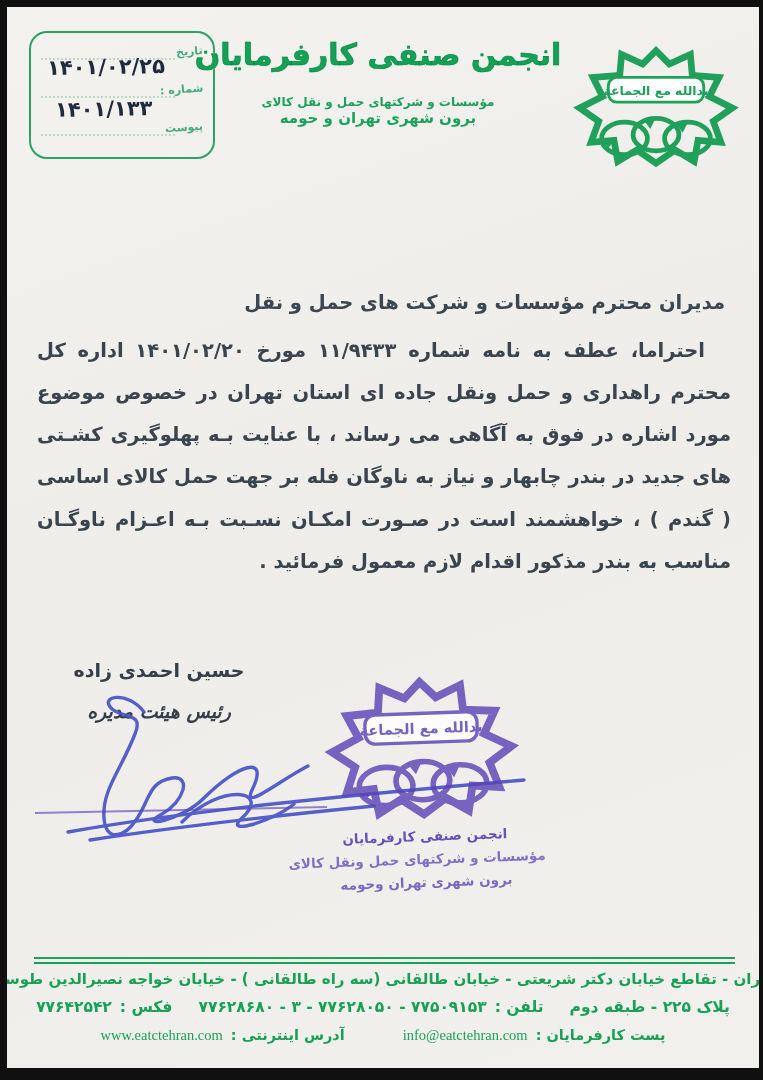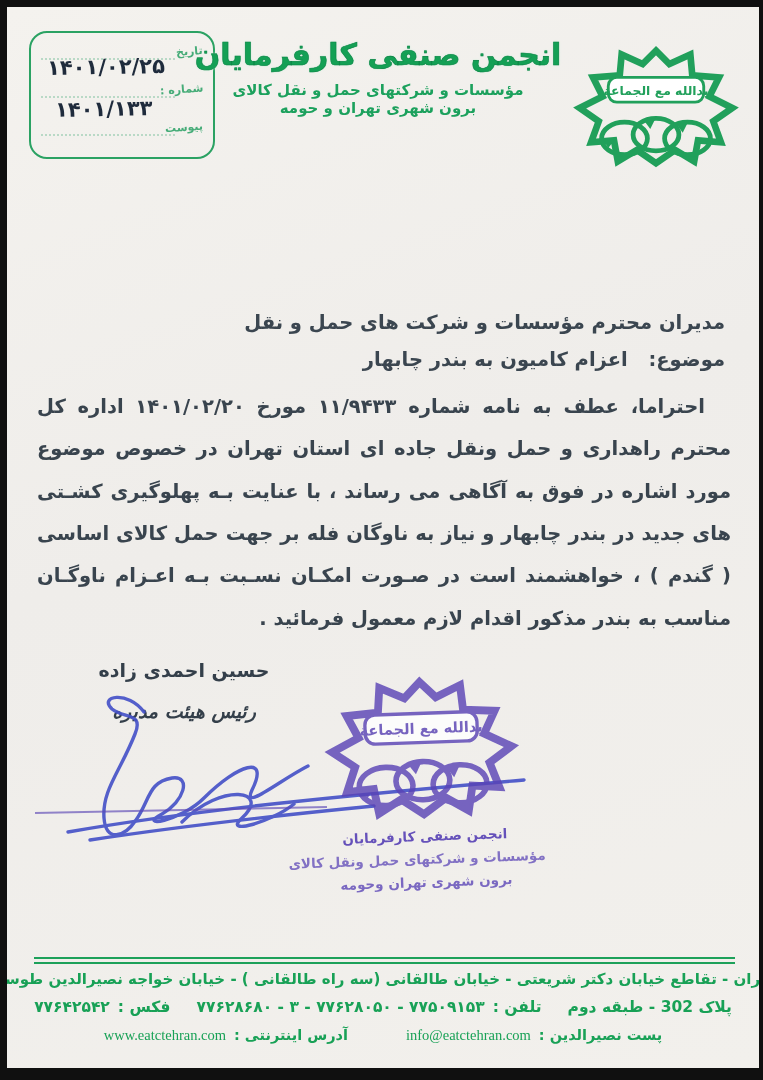--- a/index.html
+++ b/index.html
@@ -28,39 +28,39 @@
     letter-spacing:1px;white-space:nowrap;transform:rotate(-1deg);
   }
   .title-block{
     position:absolute;left:165px;right:175px;top:30px;text-align:center;color:#17a158;
   }
   .org-title{
     font-size:30px;font-weight:800;letter-spacing:1px;color:#14a055;
     text-shadow:0 0 1px #8fd8b2, 0 0 3px #d9f0e2;
     -webkit-text-stroke:0.6px #0d8446;white-space:nowrap;
   }
-  .org-sub{font-size:15px;font-weight:700;margin-top:9px;color:#1ca15d;white-space:nowrap;}
+  .org-sub{font-size:12px;font-weight:700;margin-top:23px;color:#1ca15d;white-space:nowrap;}
   .org-sub2{font-size:15px;font-weight:700;color:#1ca15d;white-space:nowrap;}
   .logo-wrap{position:absolute;right:14px;top:36px;width:178px;height:126px;color:#21a05b;}
   
   .body-block{
-    position:absolute;right:28px;left:30px;top:306px;
+    position:absolute;right:28px;left:30px;top:286px;
     color:#3b4650;font-size:19.5px;font-weight:700;line-height:1.0;
   }
   .line-recipient{margin:0 6px 17px 0;}
   .line-subject{margin:0 6px 17px 0;}
   .subject-label{margin-left:14px;}
   .line-salam{margin:0 6px 4px 0;}
   .paragraph{
     text-align:justify;text-align-last:right;text-indent:26px;
     line-height:2.17;font-weight:700;color:#39444e;
   }
   
   .sig-block{
-    position:absolute;left:72px;top:652px;width:210px;text-align:center;
+    position:absolute;left:47px;top:652px;width:210px;text-align:center;
     color:#343f4a;font-size:19px;font-weight:800;
   }
   .sig-title{margin-top:19px;letter-spacing:1px;font-style:italic;}
   .signature-svg{position:absolute;left:25px;top:655px;width:520px;height:215px;pointer-events:none;}
   .stamp{
     position:absolute;left:296px;top:666px;width:240px;text-align:center;
     color:#5a44b6;transform:rotate(-2deg);opacity:.92;
   }
   .stamp-emblem{width:216px;height:148px;color:#5a44b6;opacity:.88;}
   .stamp-line{font-size:13.5px;font-weight:800;line-height:1.7;white-space:nowrap;}
@@ -132,24 +132,20 @@
   </div>
 
   <div class="logo-wrap">
     <svg width="178" height="126" viewBox="0 0 180 132">
         <use href="#emblem"></use>
       </svg>
   </div>
 
   <div class="body-block">
     <div class="line-recipient">مدیران محترم مؤسسات و شرکت های حمل و نقل</div>
-    <div class="line-subject">
-      <span class="subject-label">موضوع:</span>
-      <span>اعزام کامیون به بندر چابهار</span>
-    </div>
     <div class="paragraph">احتراما، عطف به نامه شماره ۱۱/۹۴۳۳ مورخ ۱۴۰۱/۰۲/۲۰ اداره کل محترم راهداری و حمل ونقل جاده ای استان تهران  در خصوص موضوع مورد اشاره در فوق  به آگاهی می رساند ، با عنایت بـه پهلوگیری کشـتی های جدید در بندر چابهار و نیاز به ناوگان فله بر جهت حمل کالای اساسی ( گندم ) ، خواهشمند است در صـورت امکـان نسـبت بـه اعـزام ناوگـان مناسب به بندر مذکور اقدام لازم معمول فرمائید .</div>
   </div>
 
   <div class="sig-block">
     <div>حسین احمدی زاده</div>
     <div class="sig-title">رئیس  هیئت مدیره</div>
   </div>
 
   <svg class="signature-svg" viewBox="0 0 520 215">
     <g fill="none" stroke="#4753c8" stroke-width="3.4" stroke-linecap="round" opacity="0.92">
@@ -166,33 +162,33 @@
       </svg>
     <div class="stamp-line">انجمن صنفی کارفرمایان</div>
     <div class="stamp-line l2">مؤسسات و شرکتهای حمل ونقل کالای</div>
     <div class="stamp-line l3">برون شهری تهران وحومه</div>
   </div>
   <div class="stamp-underline"></div>
 
   <div class="footer-rule"></div>
   <div class="footer-line f1">تهران - تقاطع خیابان دکتر شریعتی - خیابان طالقانی (سه راه طالقانی ) - خیابان خواجه نصیرالدین طوسی</div>
   <div class="footer-line f2">
-    <span>پلاک 302 - طبقه دوم</span>
+    <span>پلاک ۲۲۵ - طبقه دوم</span>
     <span class="fpair">
       <span>تلفن :</span>
       <span>۷۷۵۰۹۱۵۳ - ۷۷۶۲۸۰۵۰ - ۳ - ۷۷۶۲۸۶۸۰</span>
     </span>
     <span class="fpair">
       <span>فکس :</span>
       <span>۷۷۶۴۲۵۴۲</span>
     </span>
   </div>
   <div class="footer-line f3">
     <span class="fpair">
-      <span>پست نصیرالدین :</span>
+      <span>پست کارفرمایان :</span>
       <span class="latin">info@eatctehran.com</span>
     </span>
     <span class="fpair">
       <span>آدرس اینترنتی :</span>
       <span class="latin">www.eatctehran.com</span>
     </span>
   </div>
 
 </div>
 

